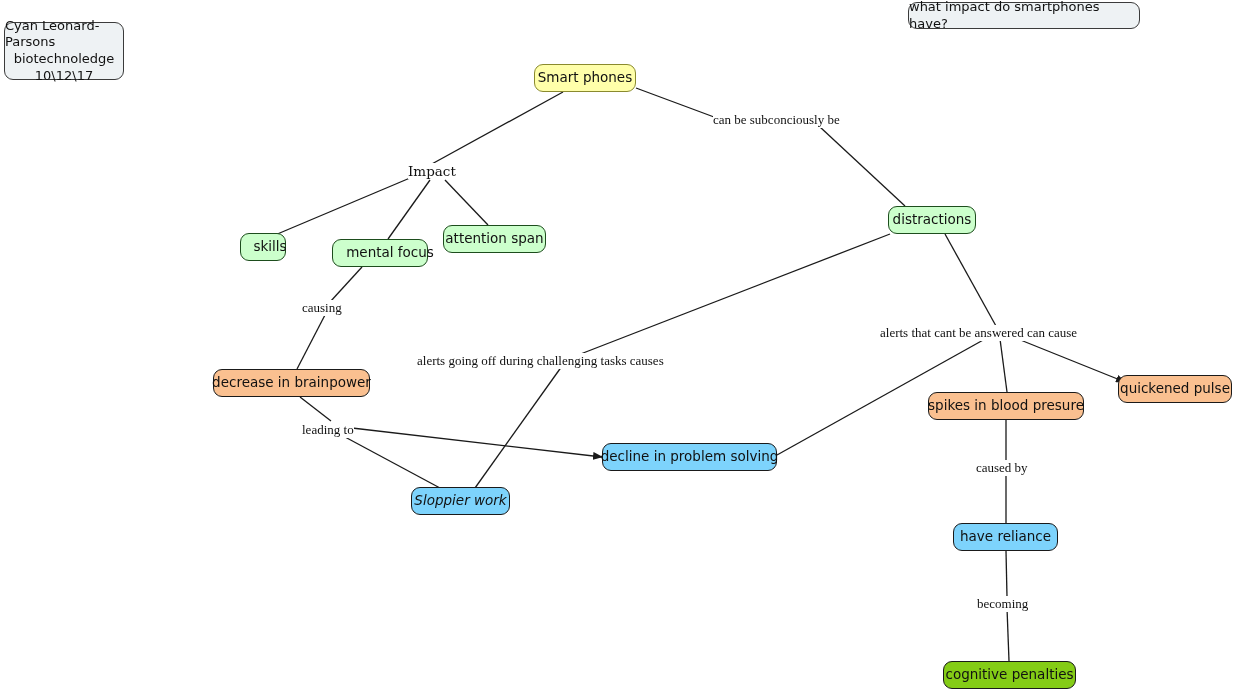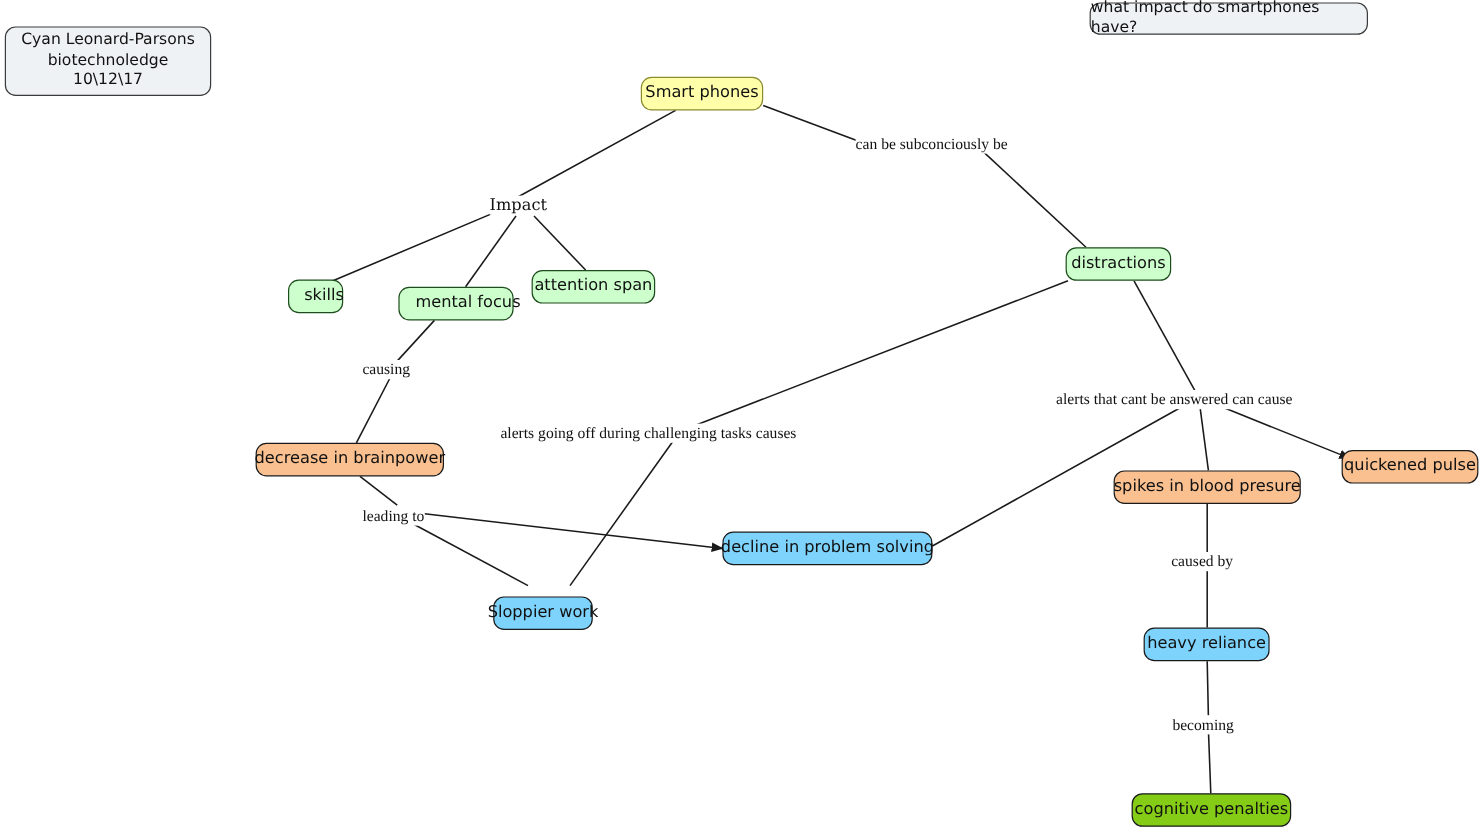--- a/index.html
+++ b/index.html
@@ -104,21 +104,21 @@
         <polyline points="985,339 777,455" fill="none" stroke="#1a1a1a" stroke-width="1.3"></polyline>
         <polyline points="1000,339 1007,392" fill="none" stroke="#1a1a1a" stroke-width="1.3"></polyline>
         <polyline points="1018,339 1125,382" fill="none" stroke="#1a1a1a" stroke-width="1.3" marker-end="url(#arrowhead)"></polyline>
         <polyline points="1006,420 1006,462" fill="none" stroke="#1a1a1a" stroke-width="1.3"></polyline>
         <polyline points="1006,472 1006,523" fill="none" stroke="#1a1a1a" stroke-width="1.3"></polyline>
         <polyline points="1006,551 1007,597" fill="none" stroke="#1a1a1a" stroke-width="1.3"></polyline>
         <polyline points="1007,608 1009,661" fill="none" stroke="#1a1a1a" stroke-width="1.3"></polyline>
       </g>
   </svg>
 
-  <div class="info-box" id="author-info-box" style="left:4px; top:22px; width:172px; height:58px;">
+  <div class="info-box" id="author-info-box" style="left:4px; top:22px; width:120px; height:58px;">
     <span>Cyan Leonard-Parsons</span>
     <span>biotechnoledge</span>
     <span>10\12\17</span>
   </div>
 
   <div class="info-box" id="focus-question-box" style="left:908px; top:2px; width:232px; height:27px; font-size:13px;">
     <span>what impact do smartphones have?</span>
   </div>
 
   <div id="nodes-group">
@@ -142,25 +142,25 @@
       </div>
       <div class="node orange" style="left: 928px; top: 392px; width: 156px; height: 28px; justify-content: center;">
         <span>spikes in blood presure</span>
       </div>
       <div class="node orange" style="left: 1118px; top: 375px; width: 114px; height: 28px;">
         <span>quickened pulse</span>
       </div>
       <div class="node pink" style="left: 602px; top: 443px; width: 175px; height: 28px;">
         <span>decline in problem solving</span>
       </div>
-      <div class="node pink" style="left: 411px; top: 497px; width: 83px; height: 28px;">
+      <div class="node pink" style="left: 411px; top: 487px; width: 99px; height: 28px; font-style: italic;">
         <span>Sloppier work</span>
       </div>
       <div class="node pink" style="left: 953px; top: 523px; width: 105px; height: 28px;">
-        <span>heavy reliance</span>
+        <span>have reliance</span>
       </div>
       <div class="node blue" style="left: 943px; top: 661px; width: 133px; height: 28px;">
         <span>cognitive penalties</span>
       </div>
     </div>
   <div id="labels-group">
       <div class="edge-label serif" style="left: 408px; top: 163px;">Impact</div>
       <div class="edge-label" style="left: 713px; top: 112px;">can be subconciously be</div>
       <div class="edge-label" style="left: 302px; top: 300px;">causing</div>
       <div class="edge-label" style="left: 417px; top: 353px;">alerts going off during challenging tasks causes</div>

